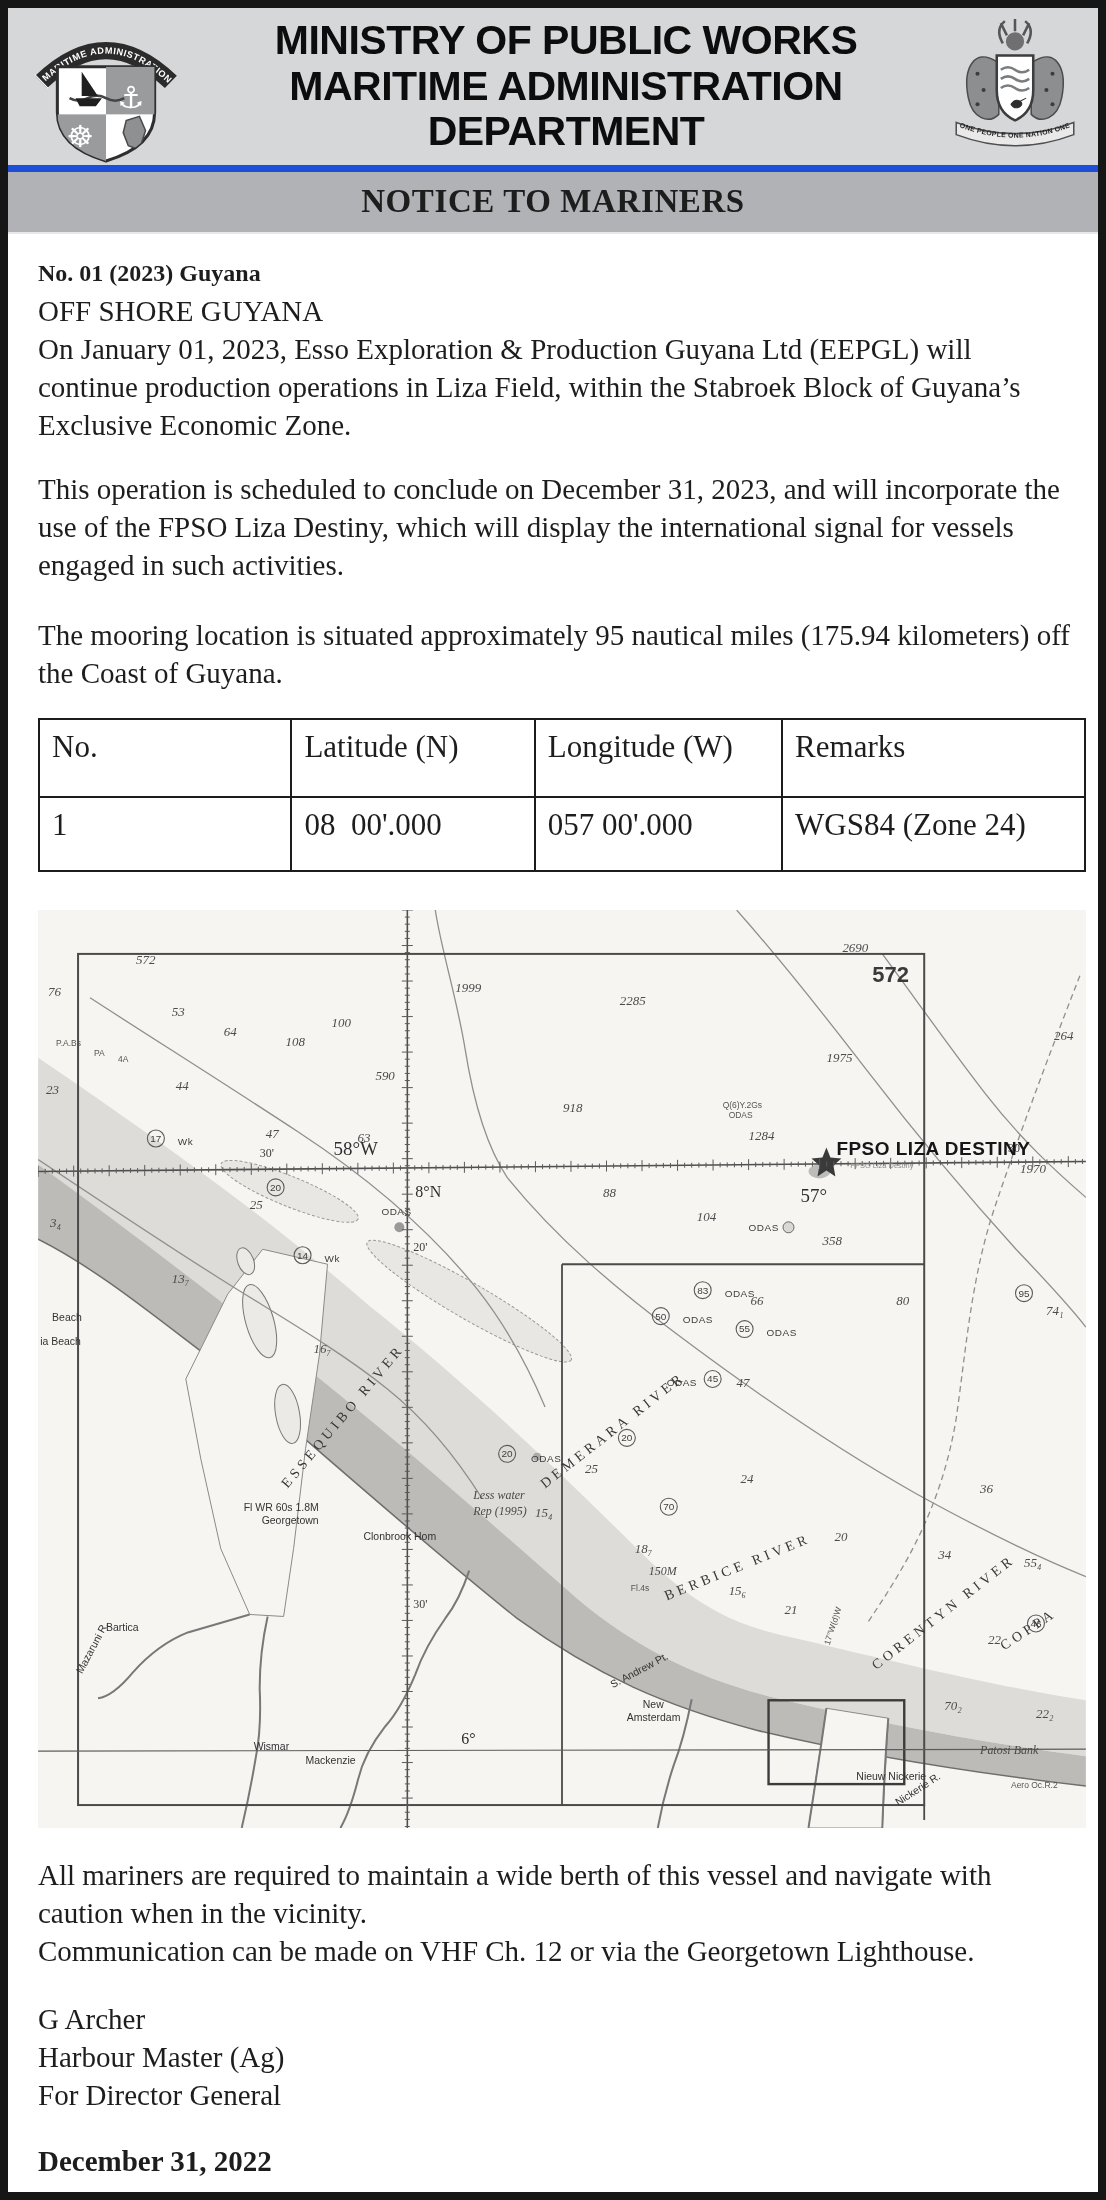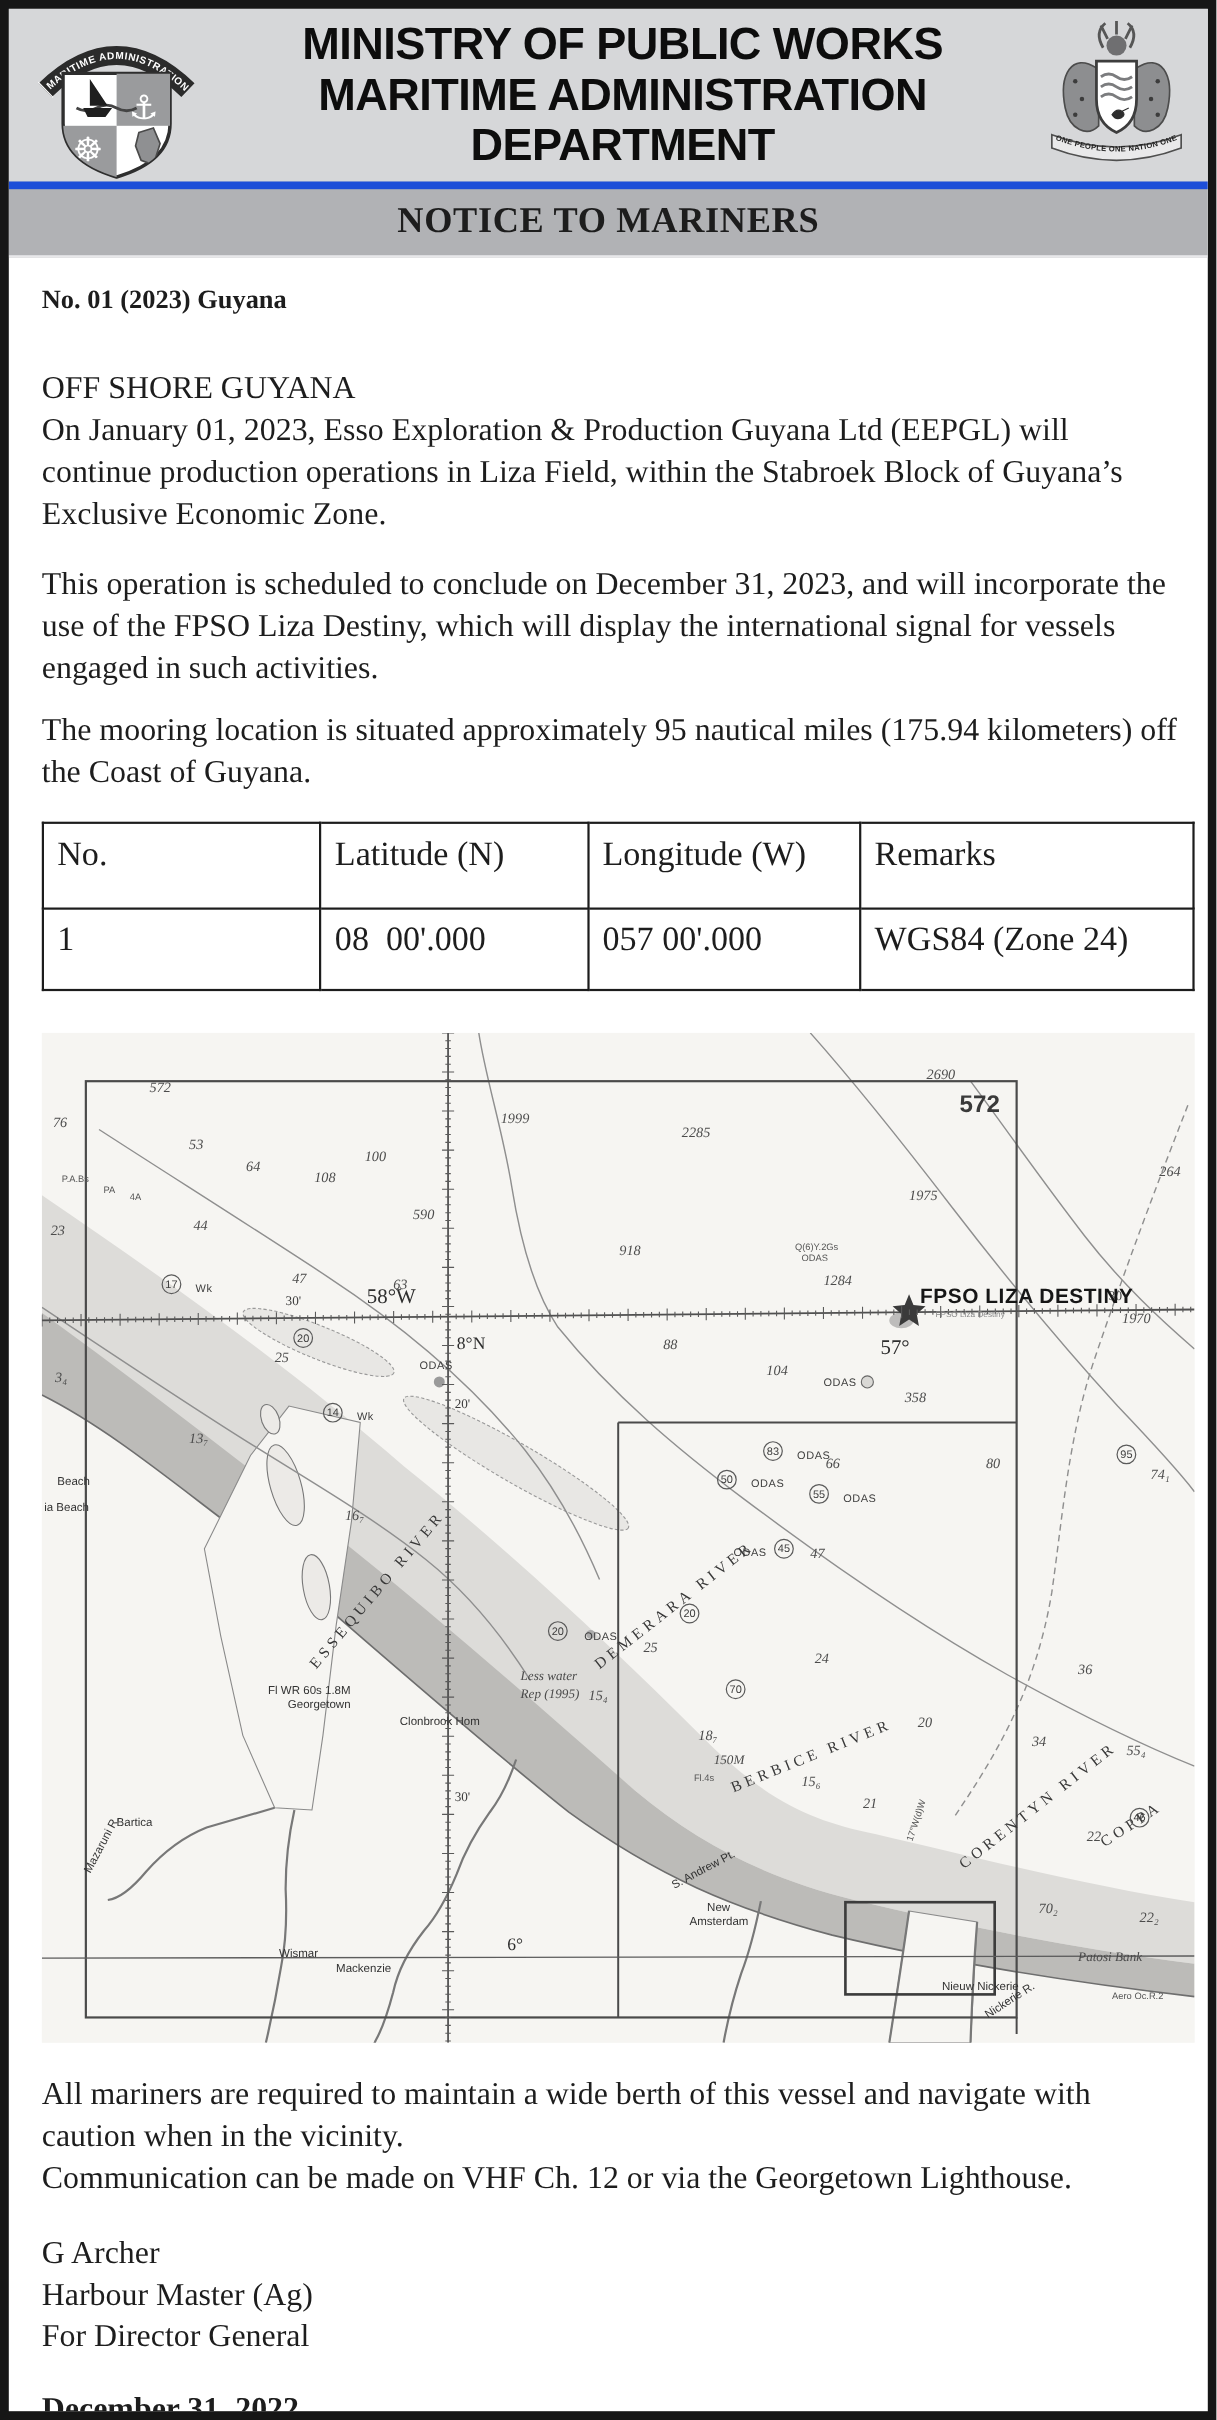--- a/index.html
+++ b/index.html
@@ -15,24 +15,24 @@
   .hdr-country{font-family:"Liberation Serif",serif;font-size:25px;letter-spacing:.5px;margin-top:2px;}
   .hdr-ministry,.hdr-dept{font-family:"Liberation Sans",sans-serif;font-weight:800;font-size:41px;line-height:1.12;letter-spacing:-.5px;color:#0d0d0d;}
 
   
   .band{height:60px;background:#b1b2b5;border-top:7px solid #1d4ed8;border-bottom:2px solid #e8e8ea;
         text-align:center;font-size:33px;font-weight:bold;letter-spacing:.6px;color:#1d1d1d;line-height:58px;}
 
   
   .content{padding:0 28px 0 30px;color:#1d1d1d;font-size:29px;line-height:38px;}
   .num{font-weight:bold;font-size:24px;margin-top:20px;}
-  .blockhead{margin-top:42px;}
+  .blockhead{}
   .para{max-width:1032px;}
   .gap26{margin-top:26px;}
-  .gap28{margin-top:19px;}
+  .gap28{margin-top:32px;}
 
   
   table.coords{border-collapse:collapse;margin-top:26px;width:1048px;table-layout:fixed;}
   table.coords,table.coords th,table.coords td{border:2.5px solid #1c1c1c;}
   table.coords th,table.coords td{font-weight:normal;text-align:left;vertical-align:top;
         padding:8px 6px 8px 12px;font-size:31px;}
   table.coords th{height:60px;}
   table.coords td{height:56px;}
   .c1{width:250px}.c2{width:241px}.c3{width:245px}.c4{width:300px}
 

